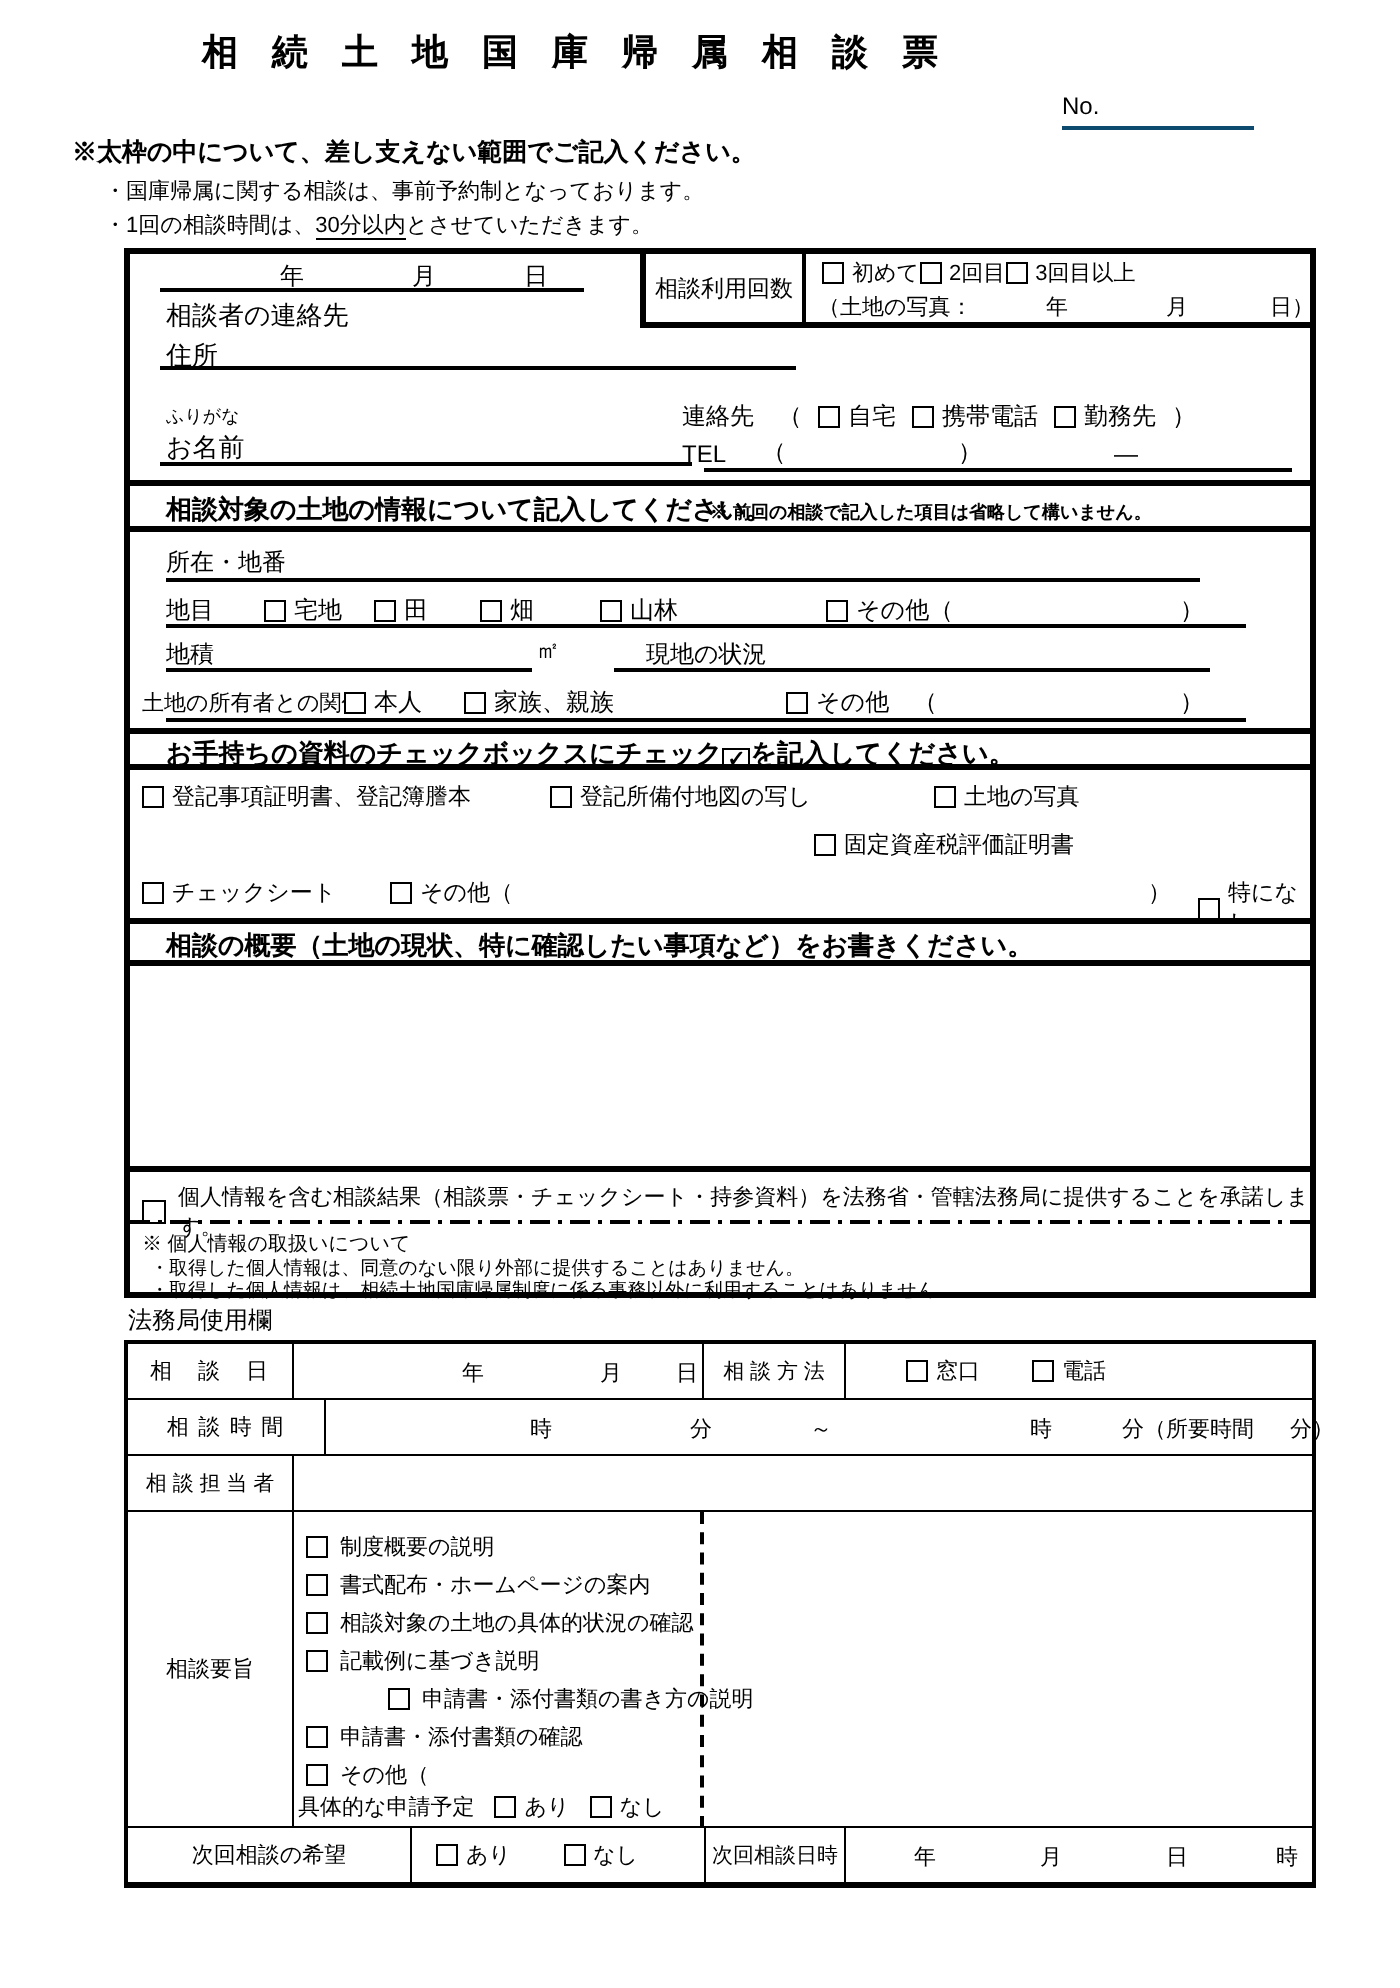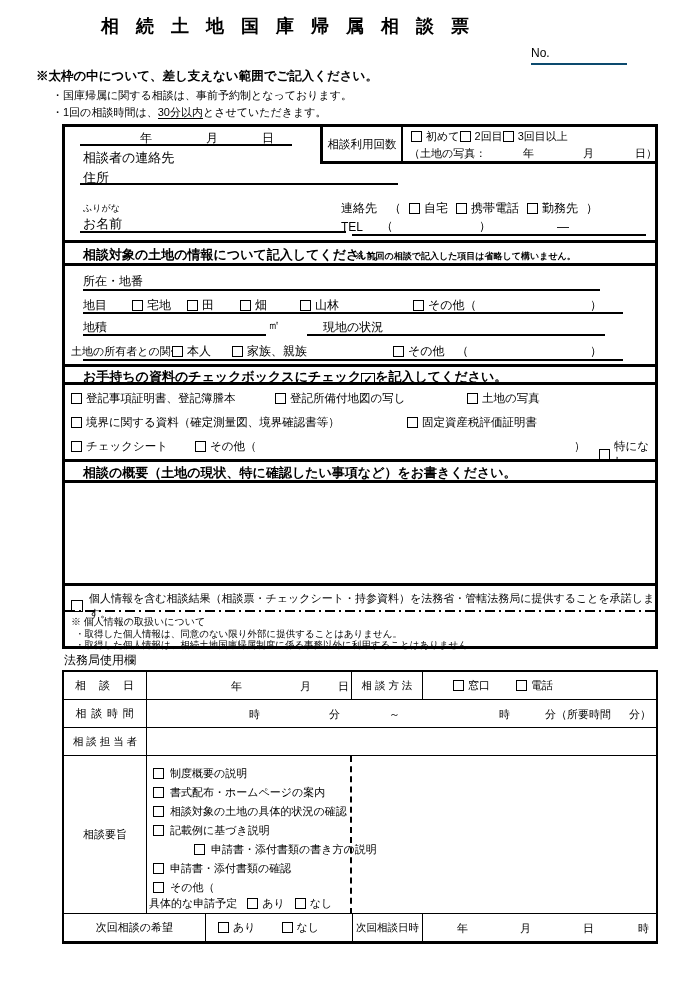--- a/index.html
+++ b/index.html
@@ -186,24 +186,20 @@
       </span>
     <span class="abs opt" style="left:210px;top:6px;">
         <span class="cb sm"></span>
         <span>登記所備付地図の写し</span>
       </span>
     <span class="abs opt" style="left:402px;top:6px;">
         <span class="cb sm"></span>
         <span>土地の写真</span>
       </span>
 
-    <span class="abs opt" style="left:6px;top:30px;">
-        <span class="cb sm"></span>
-        <span>境界に関する資料（確定測量図、境界確認書等）</span>
-      </span>
     <span class="abs opt" style="left:342px;top:30px;">
         <span class="cb sm"></span>
         <span>固定資産税評価証明書</span>
       </span>
 
     <span class="abs opt" style="left:6px;top:54px;">
         <span class="cb sm"></span>
         <span>チェックシート</span>
       </span>
     <span class="abs opt" style="left:130px;top:54px;">
@@ -252,21 +248,21 @@
             <span>窓口</span>
           </span>
         <span class="opt t11">
             <span class="cb sm"></span>
             <span>電話</span>
           </span>
       </div>
     </div>
 
     <div class="trow" style="height:28px;">
-      <div class="tc lbl" style="width:83px;">相 談 時 間</div>
+      <div class="tc lbl" style="width:99px;">相 談 時 間</div>
       <div class="tc nb grow rel">
         <span class="abs t11" style="left:102px;top:7px;">時</span>
         <span class="abs t11" style="left:182px;top:7px;">分</span>
         <span class="abs t11" style="left:242px;top:7px;">～</span>
         <span class="abs t11" style="left:352px;top:7px;">時</span>
         <span class="abs t11" style="left:398px;top:7px;">分（所要時間</span>
         <span class="abs t11" style="left:482px;top:7px;">分）</span>
       </div>
     </div>
 

